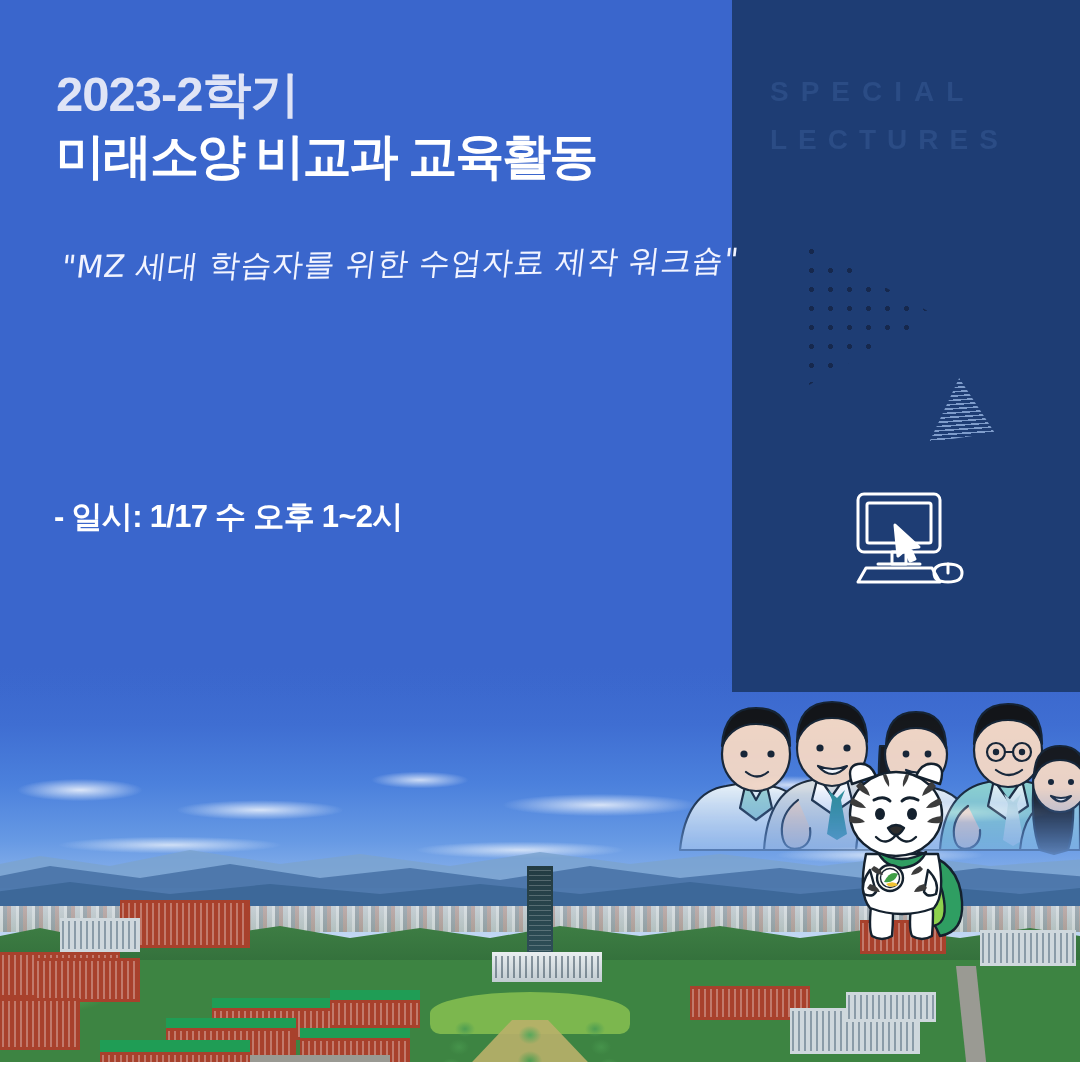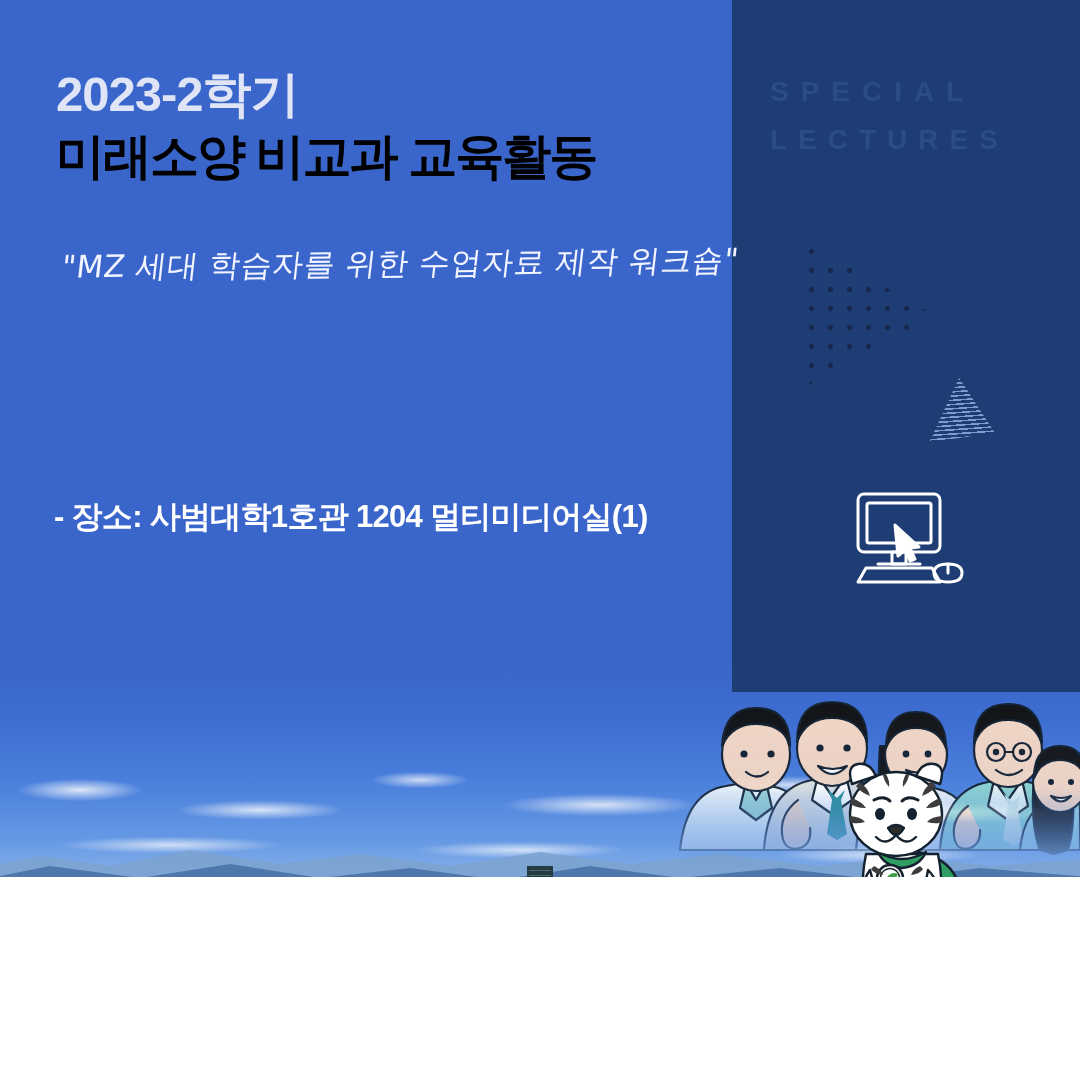--- a/index.html
+++ b/index.html
@@ -1,18 +1,18 @@
 <!DOCTYPE html>
 <html><head>
 <meta charset="utf-8">
 <style>
   html,body{margin:0;padding:0;background:#fff;}
   *{box-sizing:border-box;}
   #poster{
-    position:relative;width:1080px;height:877px;overflow:hidden;
+    position:relative;width:1080px;height:1062px;overflow:hidden;
     font-family:"Liberation Sans","DejaVu Sans",sans-serif;
     background:#3a66cc;
   }
 
   
   .photo{position:absolute;left:0;top:600px;width:1080px;height:480px;overflow:hidden;}
   .sky{position:absolute;inset:0;
     background:linear-gradient(180deg,#3a66cc 0%,#3a66cc 14%,#3f6ed2 26%,#4b80dc 38%,#6699e4 50%,#8fb6ec 60%,#b9d2f2 68%,#cfe0f5 73%);}
   .clouds{position:absolute;left:0;top:150px;width:1080px;height:130px;opacity:.85;
     background:
@@ -97,21 +97,21 @@
     background-size:19px 19px;background-position:2px 2px;
     clip-path:polygon(0 0,100% 50%,0 100%);}
   .stripe-tri{position:absolute;left:927px;top:378px;width:66px;height:62px;
     background:repeating-linear-gradient(180deg,#7e9ccb 0 1.6px,rgba(0,0,0,0) 1.6px 4.2px);
     clip-path:polygon(52% 0,100% 92%,0 100%);transform:rotate(-4deg);}
 
   .mon{position:absolute;left:848px;top:488px;width:140px;height:104px;}
 
   
   .t-term{position:absolute;left:56px;top:68px;color:#dfe4f6;font-size:49px;font-weight:700;letter-spacing:-1px;line-height:1.08;}
-  .t-prog{position:absolute;left:56px;top:130px;color:#000000;font-size:49px;font-weight:700;letter-spacing:-2px;line-height:1.08;}
+  .t-prog{position:absolute;left:56px;top:130px;color:#ffffff;font-size:49px;font-weight:700;letter-spacing:-2px;line-height:1.08;}
   .t-quote{position:absolute;left:62px;top:243px;color:#f2f4ff;font-size:31px;font-weight:400;
     letter-spacing:.5px;font-family:"DejaVu Sans",sans-serif;transform:skewX(-7deg) rotate(-.6deg);}
   .t-main{position:absolute;left:56px;top:315px;color:#ffffff;font-size:59px;font-weight:700;letter-spacing:-1.5px;}
   .t-info{position:absolute;left:54px;top:495px;color:#ffffff;font-size:31px;font-weight:700;line-height:1.42;letter-spacing:-.7px;}
 
   
   .people{position:absolute;left:668px;top:650px;width:412px;height:230px;}
   .tiger{position:absolute;left:822px;top:758px;width:160px;height:190px;}
 </style>
 </head>
@@ -295,16 +295,16 @@
       <path d="M100 76 q14 0 14 9 q0 9-14 9 q-14 0-14-9 q0-9 14-9z"></path>
       <path d="M100 76 v9"></path>
       <path d="M47 37 l24 22 -9 1 5 11 -5 2 -5-11 -7 6z" fill="#ffffff"></path>
     </g>
   </svg>
 
   <div class="t-term">2023-2학기</div>
   <div class="t-prog">미래소양 비교과 교육활동</div>
   <div class="t-quote">"MZ 세대 학습자를 위한 수업자료 제작 워크숍"</div>
   <div class="t-info">
-    <div>- 장소: 사범대학1호관 1204 멀티미디어실(1)</div>
+    <div>- 일시: 1/17 수 오후 1~2시</div>
   </div>
 
 </div>
 
 </body></html>

